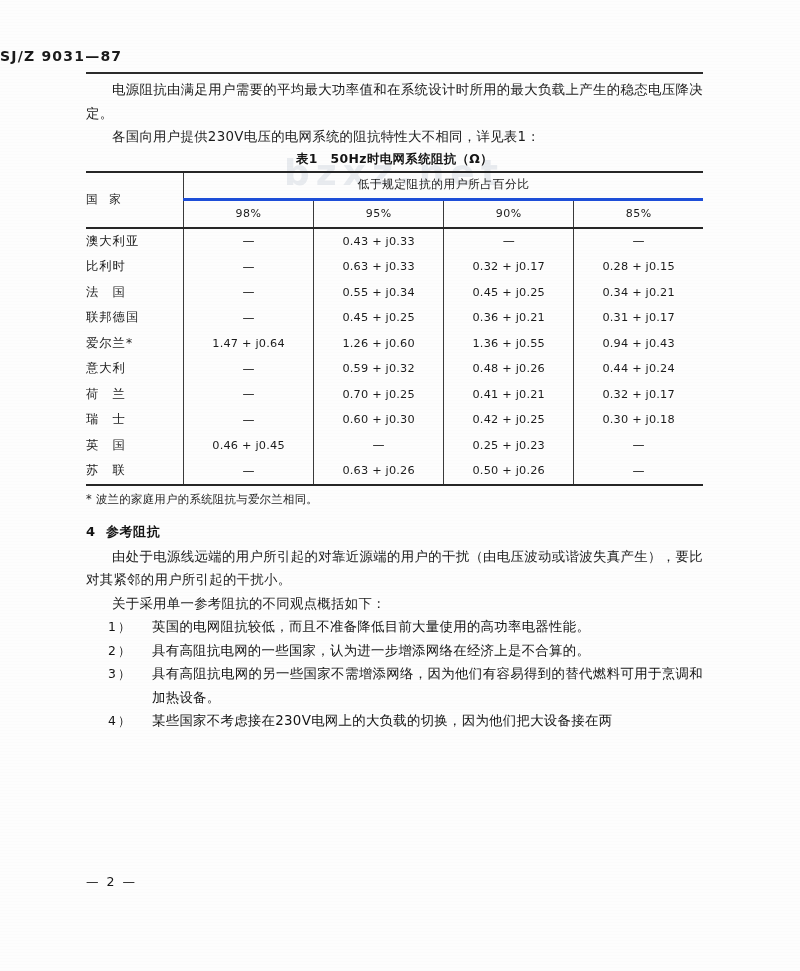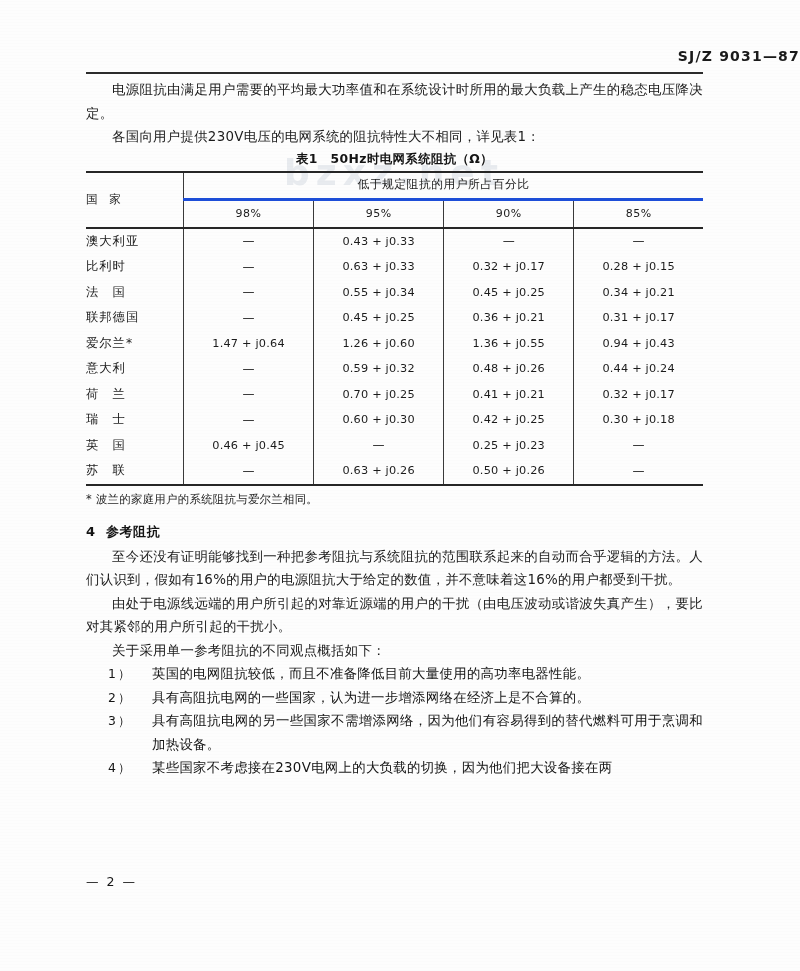--- a/index.html
+++ b/index.html
@@ -41,21 +41,21 @@
     color: rgba(95,115,150,0.13);
     font-family: "DejaVu Sans", sans-serif;
     pointer-events: none;
     user-select: none;
   }
   .doc-header {
     position: absolute;
     top: 48px;
     left: 0;
     width: 800px;
-    text-align: right;
+    text-align: left;
     font-size: 14px;
     font-weight: bold;
     letter-spacing: 1.2px;
     font-family: "DejaVu Sans", sans-serif;
     color: #1a1a1a;
   }
   .header-rule {
     position: absolute;
     top: 72px;
     left: 86px;
@@ -277,21 +277,20 @@
           </tr>
         </tbody>
     </table>
 
     <div class="footnote">* 波兰的家庭用户的系统阻抗与爱尔兰相同。</div>
 
     <h2 class="sec">
       <span>4</span><span>&nbsp;&nbsp;</span><span>参考阻抗</span>
     </h2>
 
-    <p class="para">至今还没有证明能够找到一种把参考阻抗与系统阻抗的范围联系起来的自动而合乎逻辑的方法。人们认识到，假如有16%的用户的电源阻抗大于给定的数值，并不意味着这16%的用户都受到干扰。</p>
     <p class="para">由处于电源线远端的用户所引起的对靠近源端的用户的干扰（由电压波动或谐波失真产生），要比对其紧邻的用户所引起的干扰小。</p>
     <p class="para">关于采用单一参考阻抗的不同观点概括如下：</p>
 
     <ol class="numlist" id="num-list">
         <li><span class="num">1）</span><span>英国的电网阻抗较低，而且不准备降低目前大量使用的高功率电器性能。</span></li>
         <li><span class="num">2）</span><span>具有高阻抗电网的一些国家，认为进一步增添网络在经济上是不合算的。</span></li>
         <li><span class="num">3）</span><span>具有高阻抗电网的另一些国家不需增添网络，因为他们有容易得到的替代燃料可用于烹调和加热设备。</span></li>
         <li><span class="num">4）</span><span>某些国家不考虑接在230V电网上的大负载的切换，因为他们把大设备接在两</span></li>
       </ol>
 

